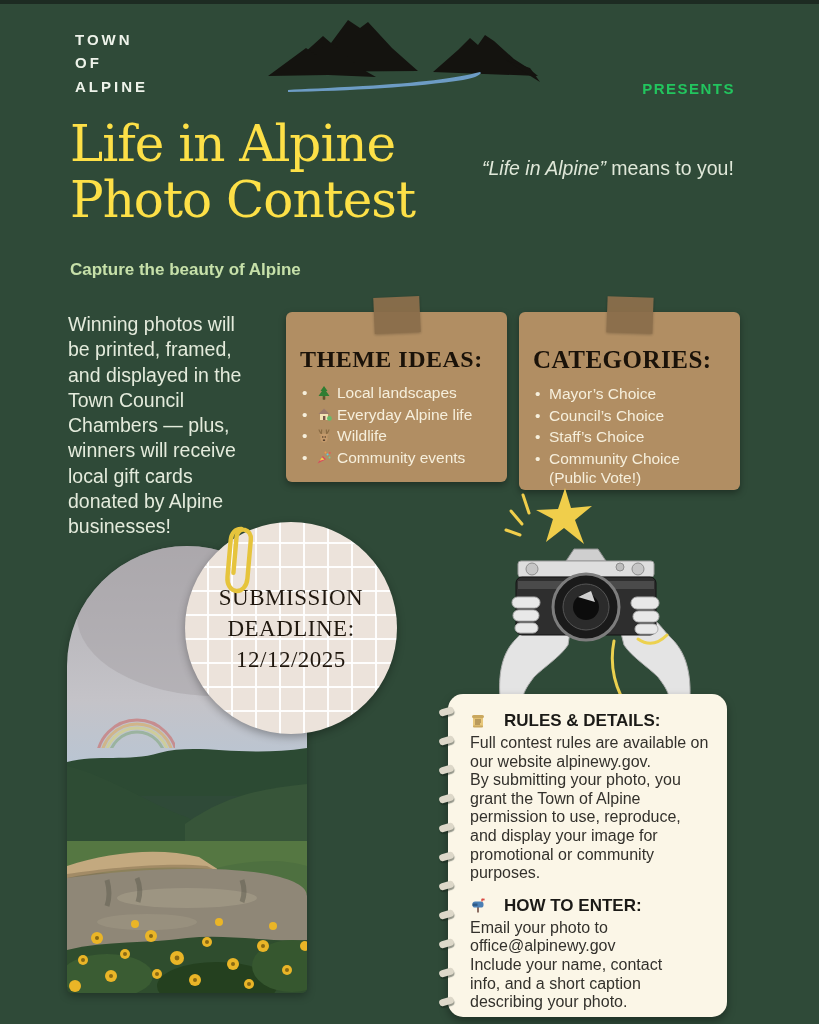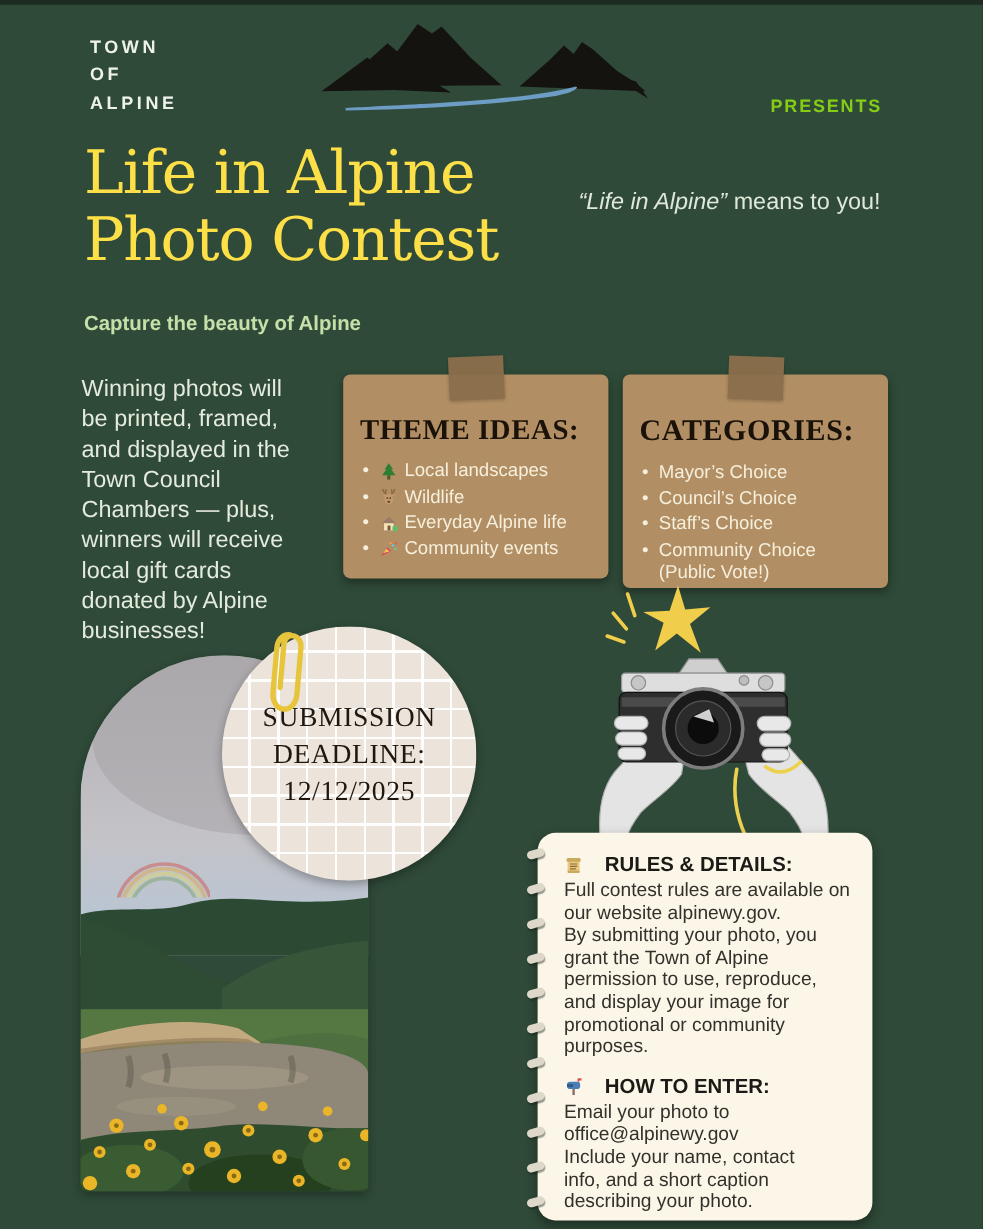--- a/index.html
+++ b/index.html
@@ -9,21 +9,21 @@
     background:#2f4a38; overflow:hidden;
     font-family:"Liberation Sans", sans-serif; color:#e4ebdc;
   }
   .ml { white-space:pre-line; }
 
   
   .brand { position:absolute; left:75px; top:24px; font-size:15px; font-weight:600;
            letter-spacing:3px; line-height:1.55; color:#eef3ea; }
   .logo { position:absolute; left:268px; top:6px; width:292px; height:90px; }
   .presents { position:absolute; right:84px; top:76px; font-size:15px; font-weight:700;
-              letter-spacing:1.5px; color:#84cc16; }
+              letter-spacing:1.5px; color:#22c55e; }
 
   
   .title { position:absolute; left:70px; top:112px; width:430px;
            font-family:"DejaVu Serif", serif; font-weight:400;
            font-size:50px; line-height:1.12; letter-spacing:-1px; color:#fde047; }
   .tagline { position:absolute; left:70px; top:256px; font-size:17px; font-weight:700; color:#c6e0a9; }
   .intro { position:absolute; left:482px; top:124px; width:295px;
            font-size:19.5px; line-height:27px; color:#e0e8d9; }
   .intro em { font-style:italic; }
 
@@ -129,38 +129,38 @@
     <ul>
       <li>
         <svg class="icon16" viewBox="0 0 16 16">
             <path d="M8 1 L11.5 6 H10 L13.5 11 H9.3 V14.5 H6.7 V11 H2.5 L6 6 H4.5 Z" fill="#2e7d32"></path>
             <rect x="7" y="11.5" width="2" height="3" fill="#6d4c2a"></rect>
           </svg>
         <span>Local landscapes</span>
       </li>
       <li>
         <svg class="icon16" viewBox="0 0 16 16">
+            <polygon points="2.5,8 8,2.5 13.5,8" fill="#9c7b6b"></polygon>
+            <rect x="4" y="8" width="8" height="6" fill="#f3e2b3"></rect>
+            <rect x="7" y="10" width="2.4" height="4" fill="#795548"></rect>
+            <circle cx="13.4" cy="12.4" r="2.4" fill="#66bb6a"></circle>
+          </svg>
+        <span>Everyday Alpine life</span>
+      </li>
+      <li>
+        <svg class="icon16" viewBox="0 0 16 16">
             <path d="M5.5 6 C4.5 4.5 3.5 4 3 1.5 M5.5 6 C5 4 6 3 5.5 1.5 M10.5 6 C11.5 4.5 12.5 4 13 1.5 M10.5 6 C11 4 10 3 10.5 1.5" stroke="#8a6b43" stroke-width="1.2" fill="none"></path>
             <ellipse cx="8" cy="10" rx="3.6" ry="4.4" fill="#c49a6c"></ellipse>
             <ellipse cx="4.6" cy="6.8" rx="1.3" ry="0.8" fill="#c49a6c"></ellipse>
             <ellipse cx="11.4" cy="6.8" rx="1.3" ry="0.8" fill="#c49a6c"></ellipse>
             <circle cx="6.8" cy="9" r="0.7" fill="#3b2c1c"></circle>
             <circle cx="9.2" cy="9" r="0.7" fill="#3b2c1c"></circle>
             <ellipse cx="8" cy="12.2" rx="1.2" ry="0.9" fill="#5a4430"></ellipse>
           </svg>
         <span>Wildlife</span>
-      </li>
-      <li>
-        <svg class="icon16" viewBox="0 0 16 16">
-            <polygon points="2.5,8 8,2.5 13.5,8" fill="#9c7b6b"></polygon>
-            <rect x="4" y="8" width="8" height="6" fill="#f3e2b3"></rect>
-            <rect x="7" y="10" width="2.4" height="4" fill="#795548"></rect>
-            <circle cx="13.4" cy="12.4" r="2.4" fill="#66bb6a"></circle>
-          </svg>
-        <span>Everyday Alpine life</span>
       </li>
       <li>
         <svg class="icon16" viewBox="0 0 16 16">
             <polygon points="1.5,14.5 6.8,7 10,10.2" fill="#d84a5f"></polygon>
             <polygon points="3.5,11.8 6,8.2 8.5,10.6" fill="#f2c94c"></polygon>
             <circle cx="11.5" cy="5.5" r="1" fill="#56ccf2"></circle>
             <circle cx="13.5" cy="8.5" r="1" fill="#6fcf97"></circle>
             <circle cx="9.5" cy="3.5" r="1" fill="#f2994a"></circle>
             <rect x="13" y="3" width="1.6" height="1.6" fill="#eb5757"></rect>
           </svg>

